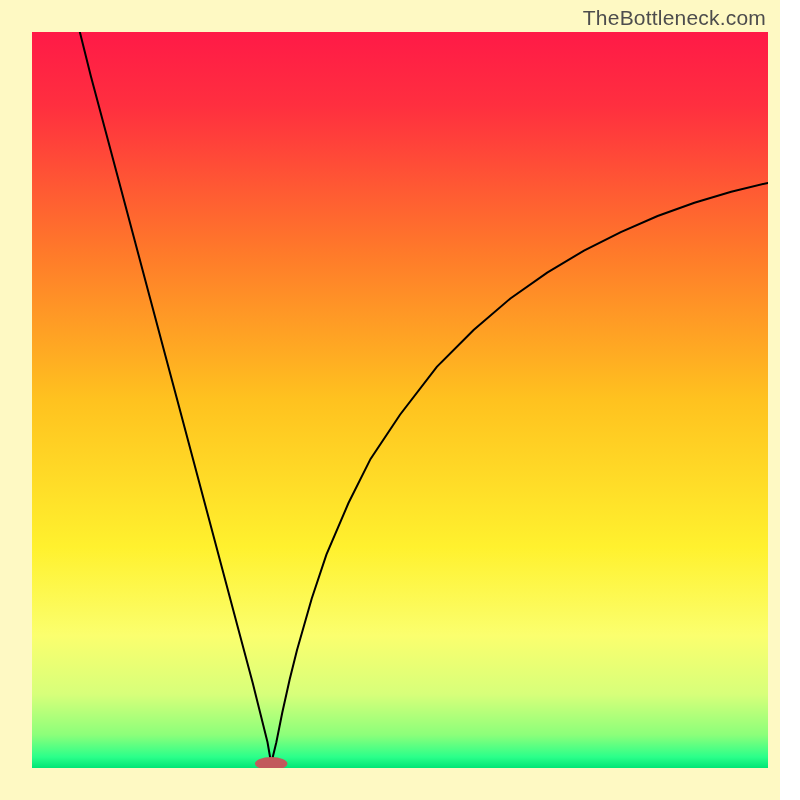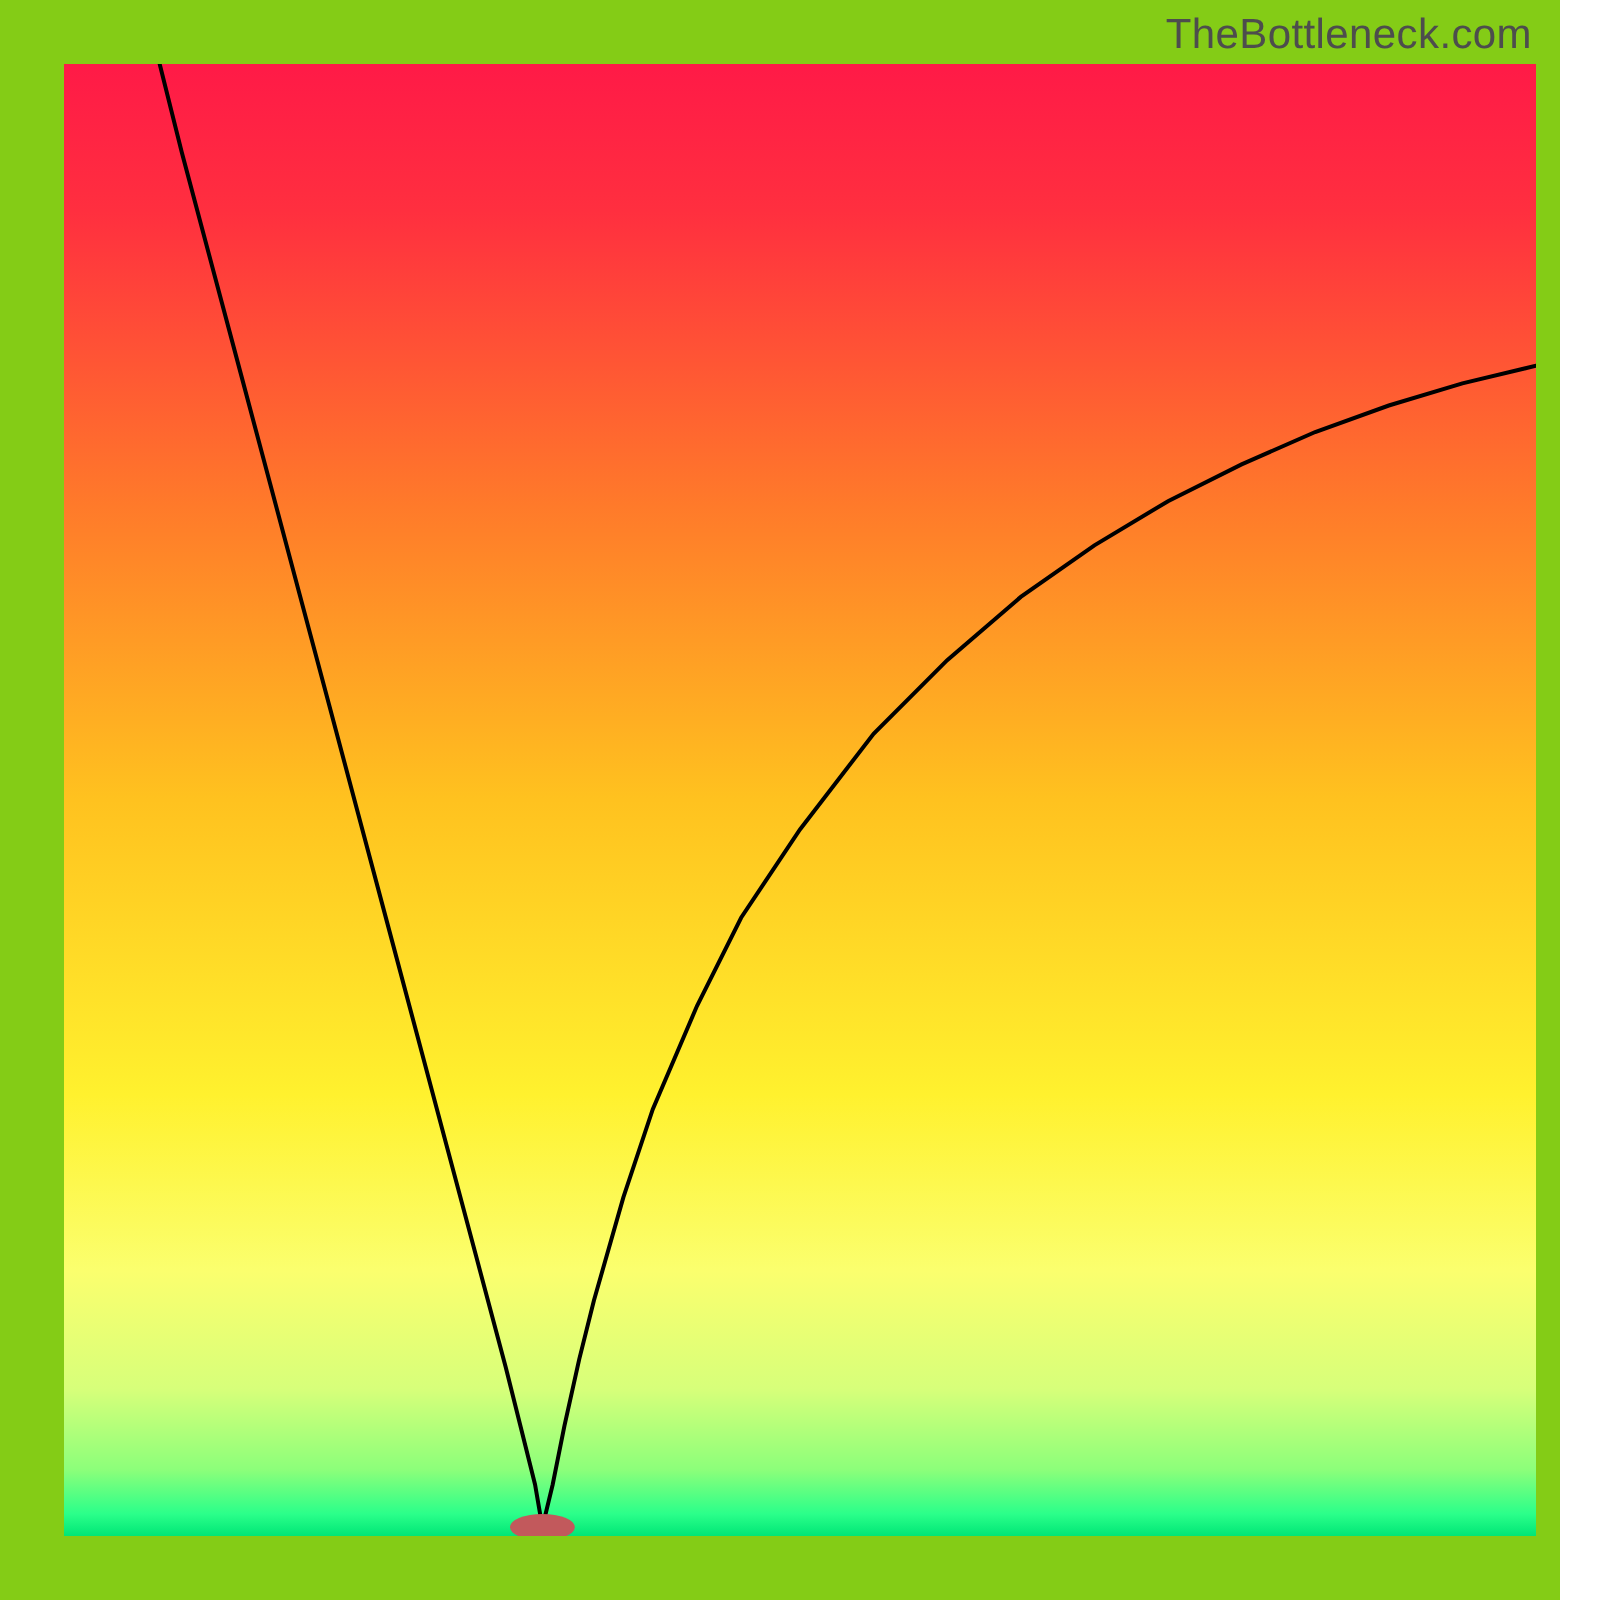--- a/index.html
+++ b/index.html
@@ -8,21 +8,21 @@
     width: 800px;
     height: 800px;
     overflow: hidden;
     background: #fff;
     font-family: Arial, Helvetica, sans-serif;
   }
   .container {
     position: relative;
     width: 780px;
     height: 800px;
-    background: #84cc16;
+    background: #fef9c3;
   }
   .plot-area {
     position: absolute;
     left: 32px;
     top: 32px;
     width: 736px;
     height: 736px;
     
   }
   .watermark {

